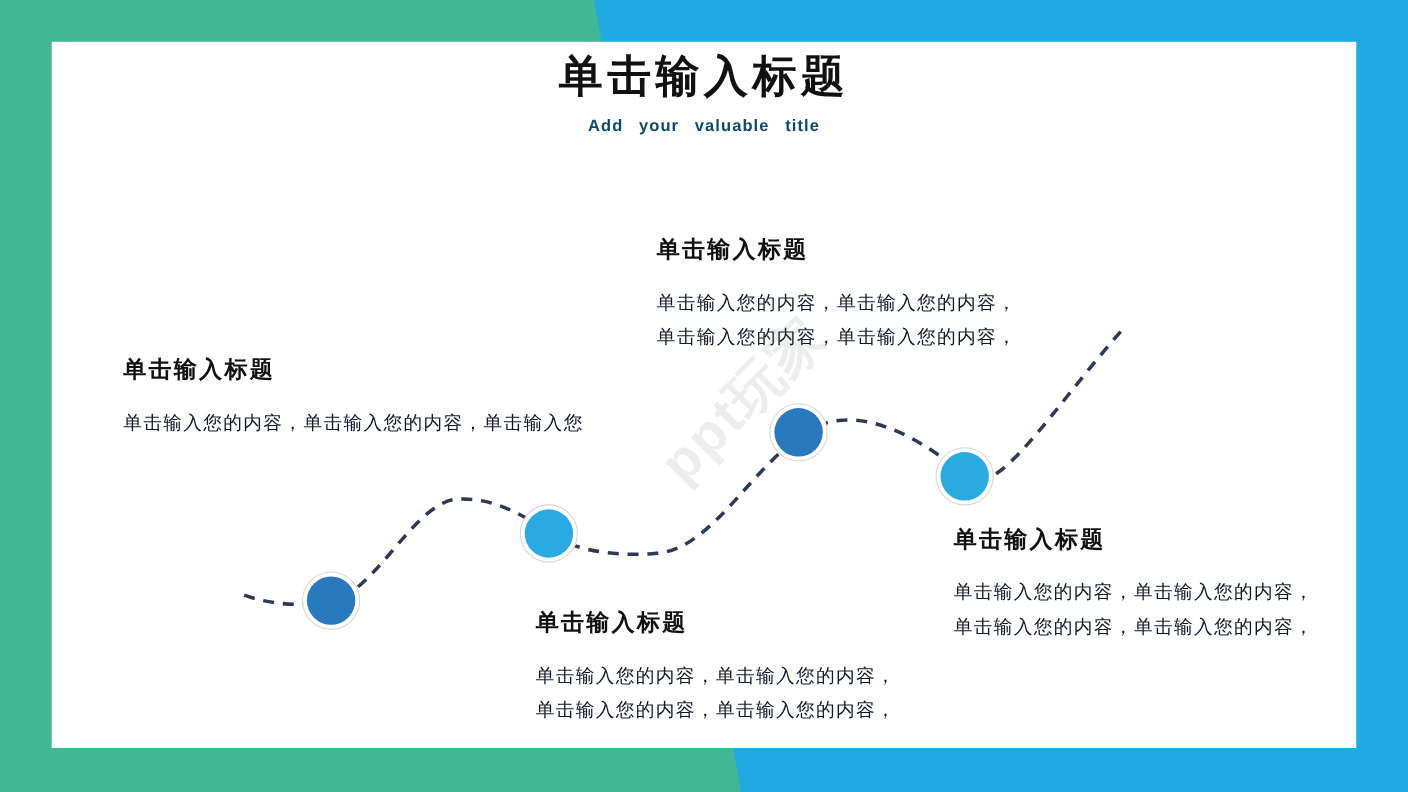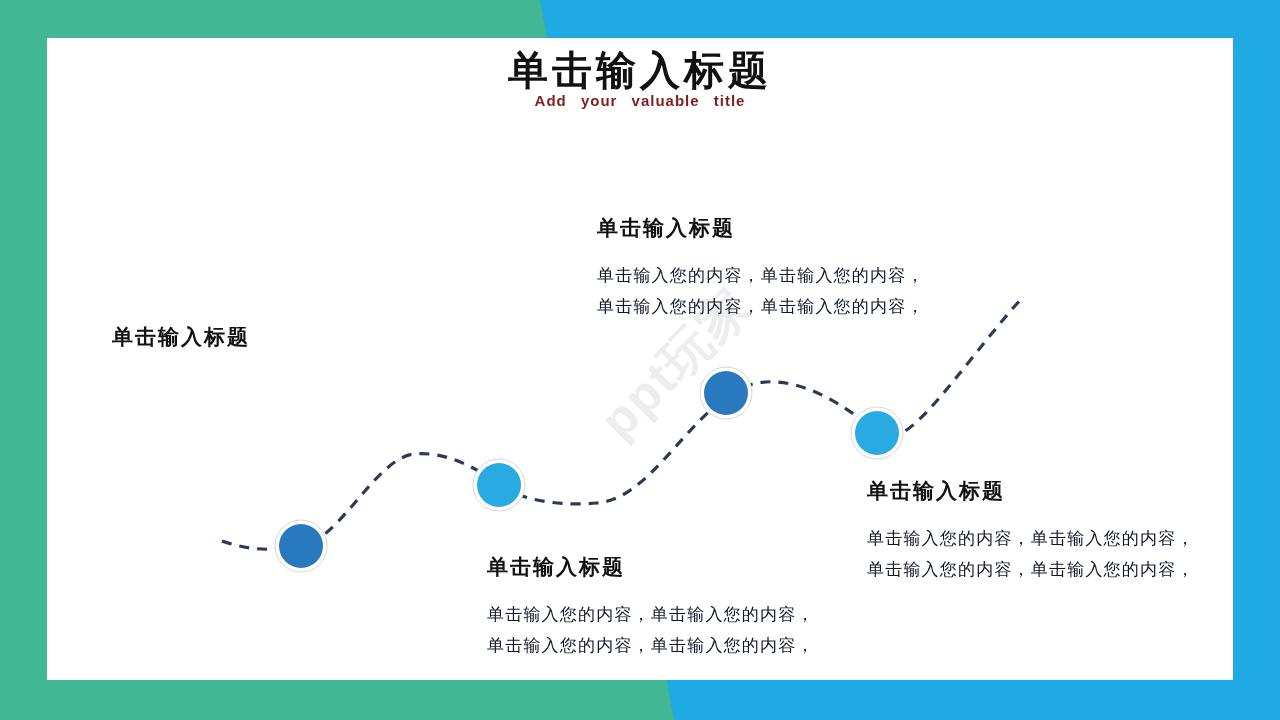--- a/index.html
+++ b/index.html
@@ -13,21 +13,21 @@
   .card{
     position:absolute;left:47px;top:38px;width:1186px;height:642px;
     background:#ffffff;
   }
   .header{position:absolute;left:0;top:48px;width:100%;text-align:center;}
   .title{
     font-size:40px;font-weight:bold;color:#111111;letter-spacing:4px;
     line-height:44px;
   }
   .subtitle{
-    font-size:15px;font-weight:bold;color:#7f1d1d;
+    margin-top:14px;font-size:15px;font-weight:bold;color:#0c4a6e;
     letter-spacing:1px;word-spacing:9px;
   }
   .watermark{
     position:absolute;left:566px;top:288px;width:220px;height:150px;
     pointer-events:none;display:flex;align-items:center;justify-content:center;
   }
   .watermark span{
     transform:rotate(-45deg);
     font-size:50px;font-weight:bold;color:rgba(130,130,130,0.14);
     letter-spacing:2px;white-space:nowrap;
@@ -75,20 +75,21 @@
 </svg>
 
 <div class="header">
   <div class="title">单击输入标题</div>
   <div class="subtitle">Add your valuable title</div>
 </div>
 
 <div class="block block-left">
   <div class="block-heading">单击输入标题</div>
   <div class="block-body">
+    <div class="line">单击输入您的内容，单击输入您的内容，单击输入您</div>
   </div>
 </div>
 
 <div class="block block-top-middle">
   <div class="block-heading">单击输入标题</div>
   <div class="block-body">
     <div class="line">单击输入您的内容，单击输入您的内容，</div>
     <div class="line">单击输入您的内容，单击输入您的内容，</div>
   </div>
 </div>

